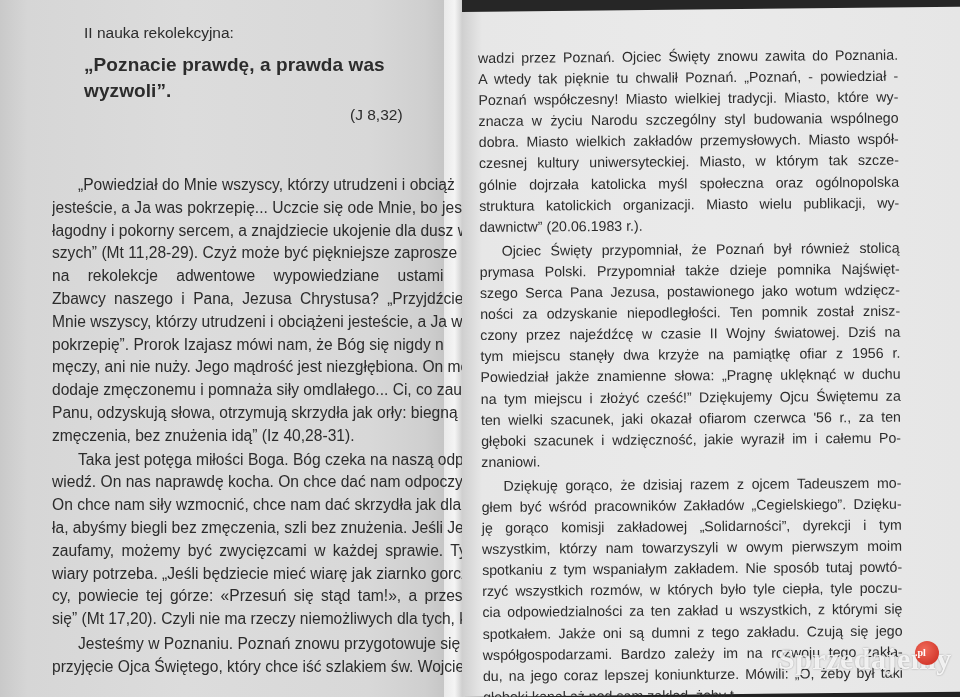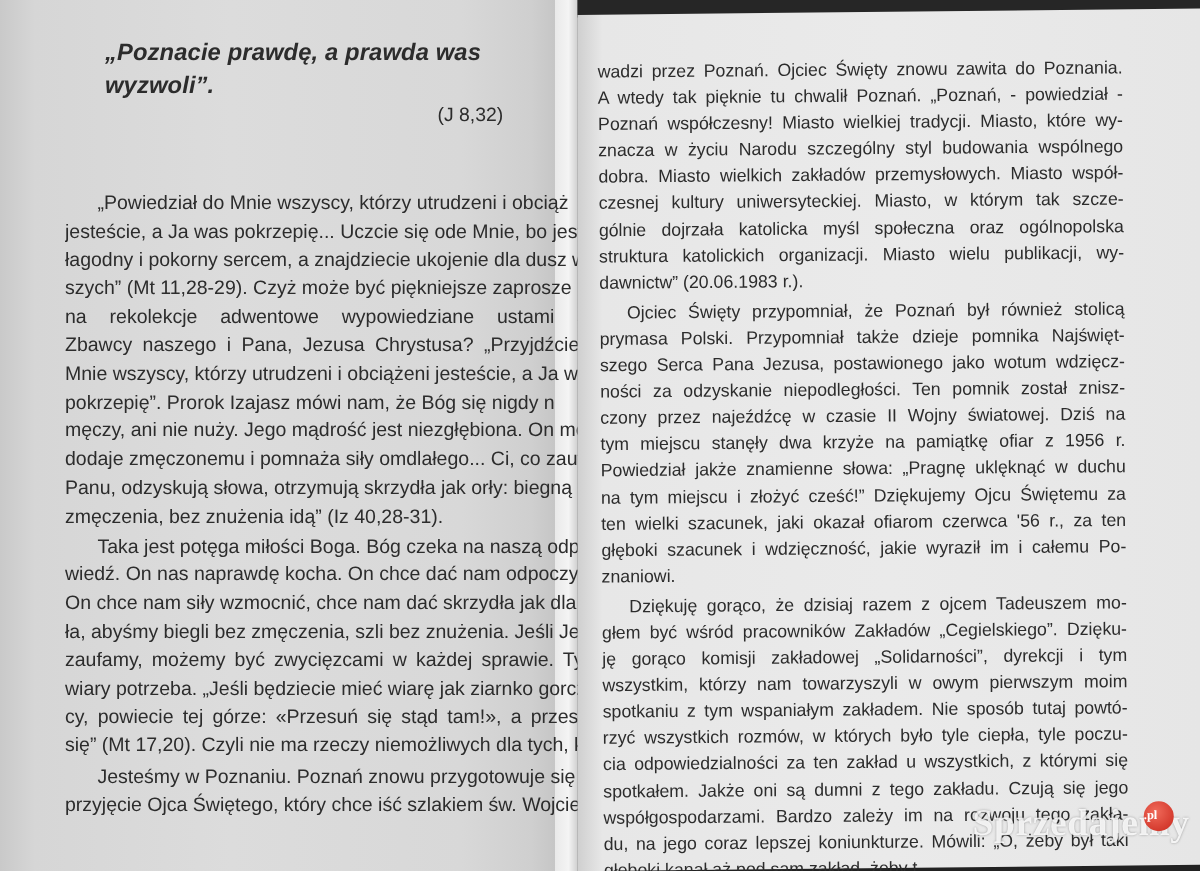--- a/index.html
+++ b/index.html
@@ -65,21 +65,20 @@
       margin: 0 0 0 32px;
       line-height: 22px;
       height: 22px;
     }
     .title {
       font-weight: bold;
       font-size: 19px;
       margin: 8px 0 0 32px;
       line-height: 26px;
       letter-spacing: 0.1px;
-      font-style: italic;
     }
     .ref {
       font-size: 15.5px;
       margin: 0 0 0 298px;
       line-height: 22px;
     }
     .lp {
       font-size: 15.6px;
       line-height: 22.8px;
       text-align: justify;
@@ -156,20 +155,21 @@
 <body>
 
 <div class="spread">
   <div class="page page-left">
     <div class="curl"></div>
   </div>
   <div class="top-dark"></div>
   <div class="page page-right"></div>
 
   <div class="page left-content" style="position:absolute;">
+    <div class="section-label">II nauka rekolekcyjna:</div>
     <div class="title">„Poznacie prawdę, a prawda was wyzwoli”.</div>
     <div class="ref">(J 8,32)</div>
 
     <div style="height:48px"></div>
 
     <div class="lp">
       <span class="line indent">„Powiedział do Mnie wszyscy, którzy utrudzeni i obciąż</span>
       <span class="line">jesteście, a Ja was pokrzepię... Uczcie się ode Mnie, bo jeste</span>
       <span class="line">łagodny i pokorny sercem, a znajdziecie ukojenie dla dusz w</span>
       <span class="line">szych” (Mt 11,28-29). Czyż może być piękniejsze zaprosze</span>

